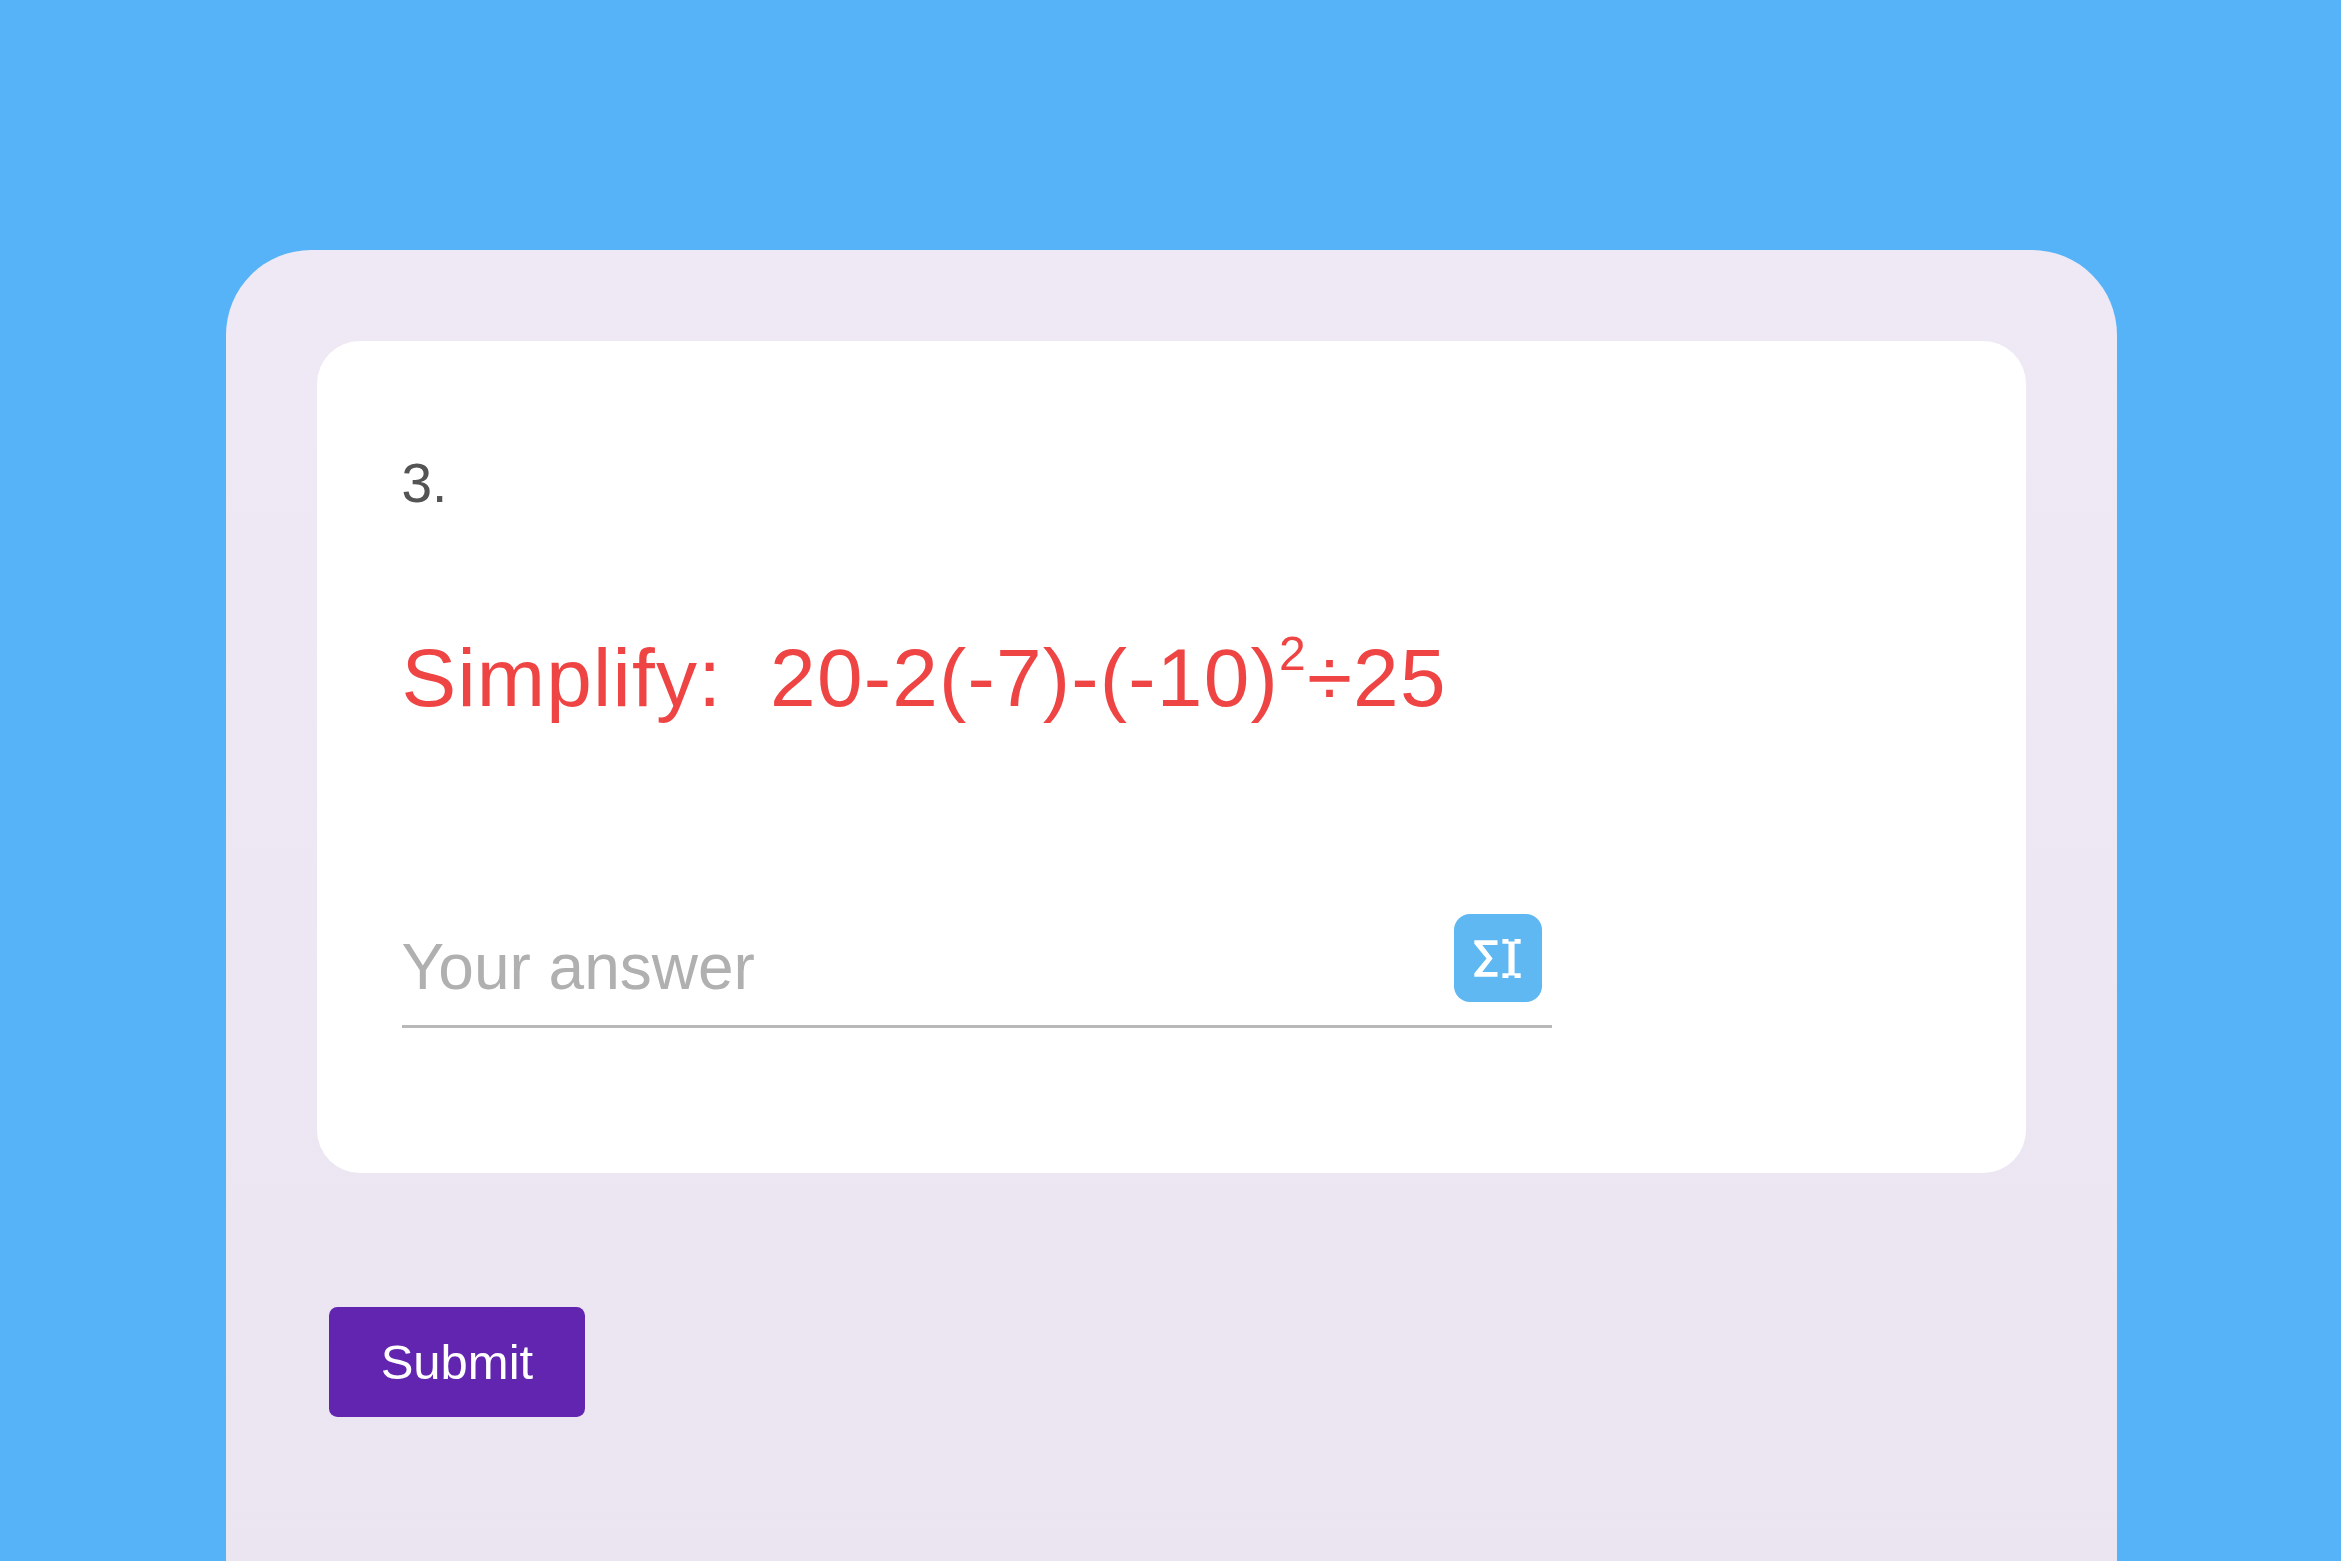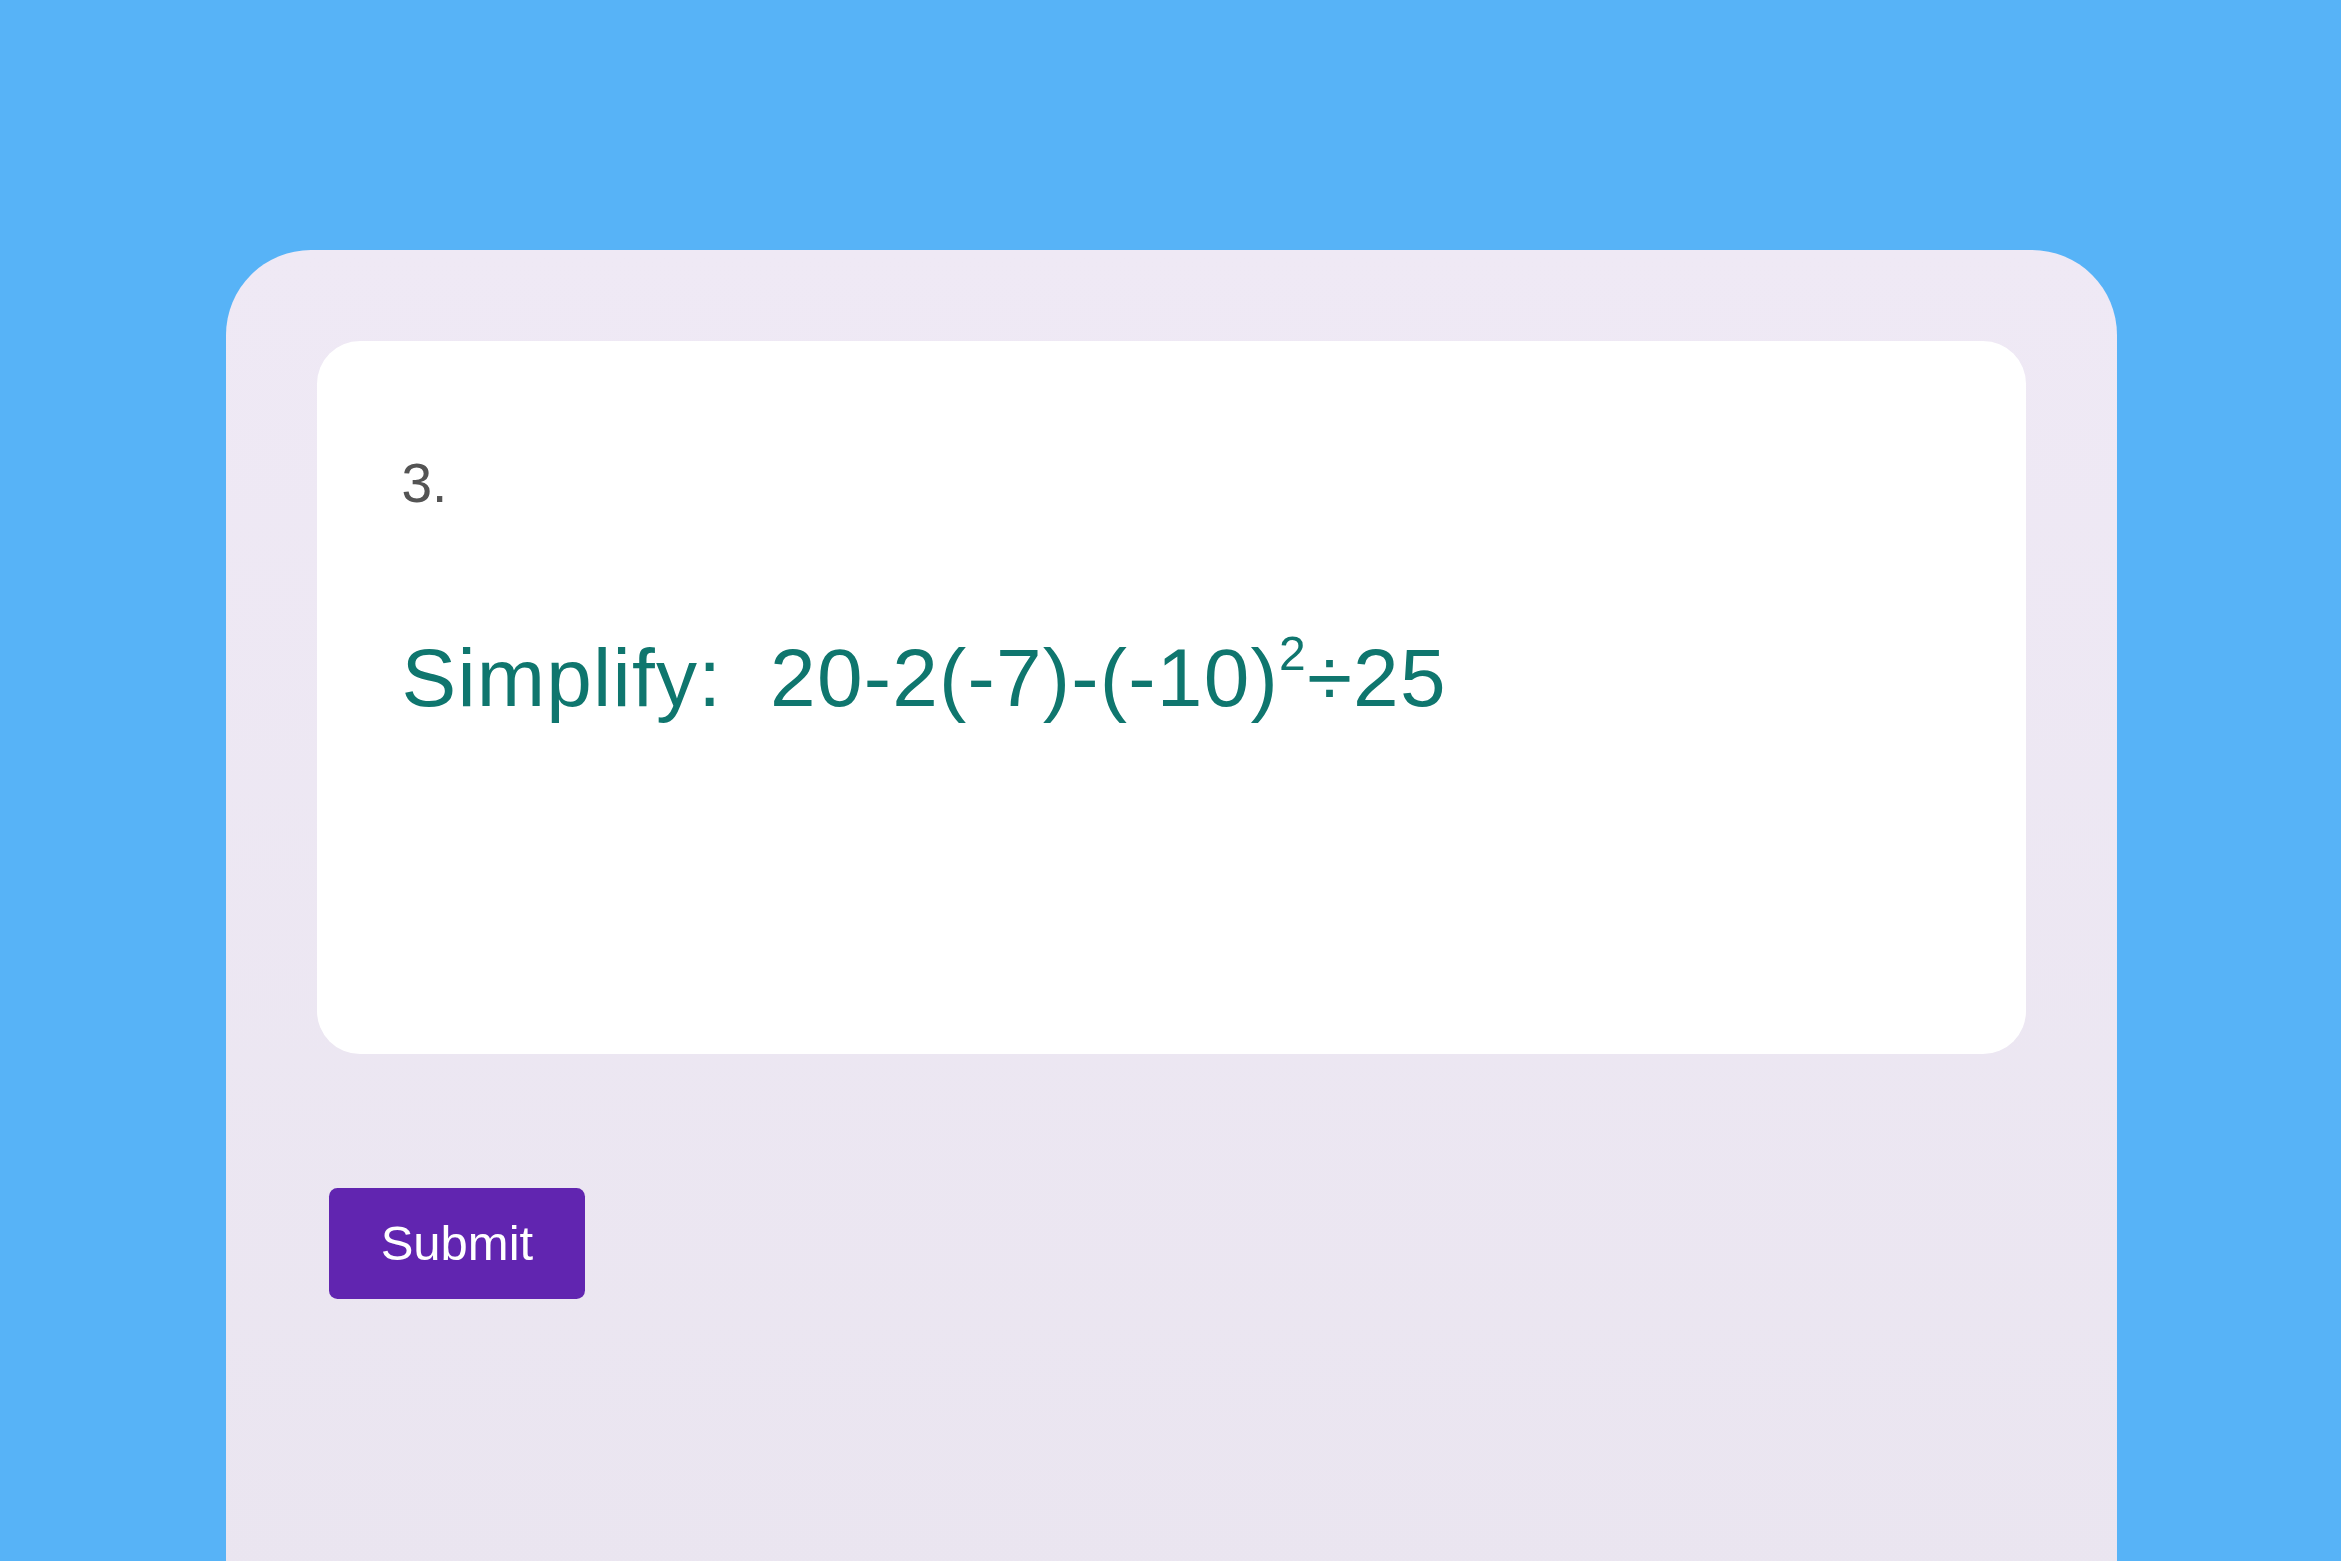--- a/index.html
+++ b/index.html
@@ -30,21 +30,21 @@
       padding: 110px 85px 140px 85px;
       margin-bottom: 134px;
     }
     .question-number {
       font-size: 55px;
       color: #545454;
       margin-bottom: 116px;
     }
     .question-text {
       font-size: 82px;
-      color: #0f766e;
+      color: #ef4444;
       margin-bottom: 189px;
       letter-spacing: 1.2px;
     }
     .question-text sup {
       font-size: 48px;
       vertical-align: super;
       position: relative;
       top: -7.3px;
     }
     .answer-row {
@@ -98,16 +98,28 @@
   </style>
 </head>
 <body>
 
 <div class="form-container">
   <div class="question-card">
     <div class="question-number">3.</div>
     <div class="question-text">
       <span>Simplify:</span><span>&nbsp;&nbsp;</span><span>20-2(-7)-(-10)</span><sup>2</sup><span>÷25</span>
     </div>
+    <div class="answer-row">
+      <input type="text" class="answer-input" placeholder="Your answer" style="">
+      <div class="equation-btn">
+        <svg viewBox="0 0 100 100">
+
+          <path d="M 12 20 L 50 20 L 50 28 L 25 28 L 42 50 L 25 72 L 50 72 L 50 80 L 12 80 L 12 74 L 32 50 L 12 26 Z" fill="#ffffff"></path>
+
+          <path d="M 58 18 L 68 18 L 68 22 L 78 22 L 78 18 L 88 18 L 88 26 L 78 26 L 78 74 L 88 74 L 88 82 L 78 82 L 78 78 L 68 78 L 68 82 L 58 82 L 58 74 L 68 74 L 68 26 L 58 26 Z" fill="#ffffff"></path>
+          <rect x="70" y="26" width="6" height="48" fill="#ffffff"></rect>
+        </svg>
+      </div>
+    </div>
   </div>
   <button class="submit-btn">Submit</button>
 </div>
 
 
 </body></html>

